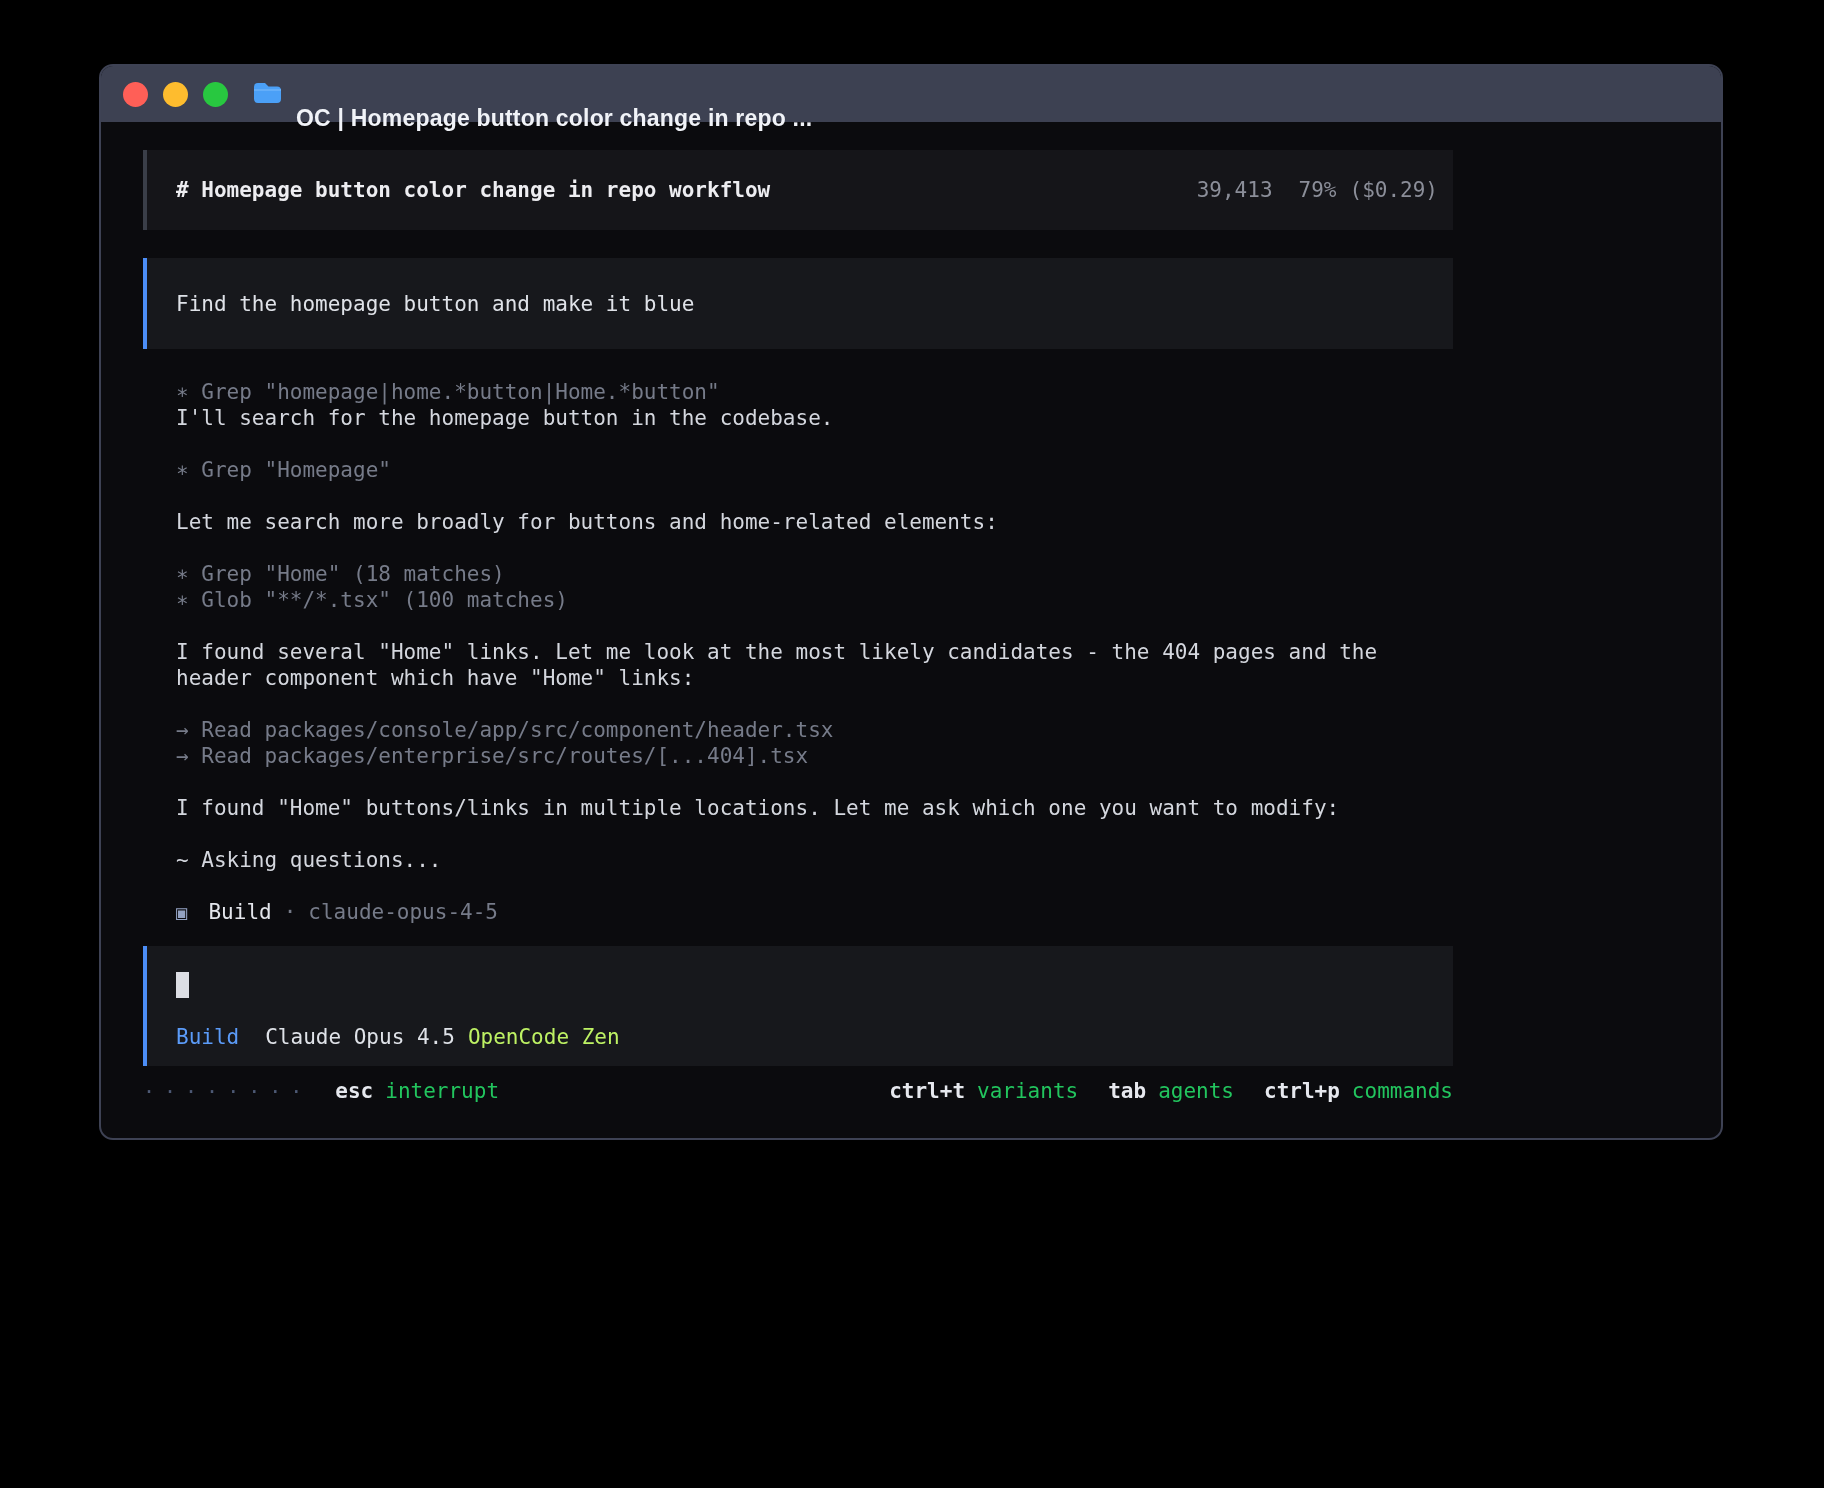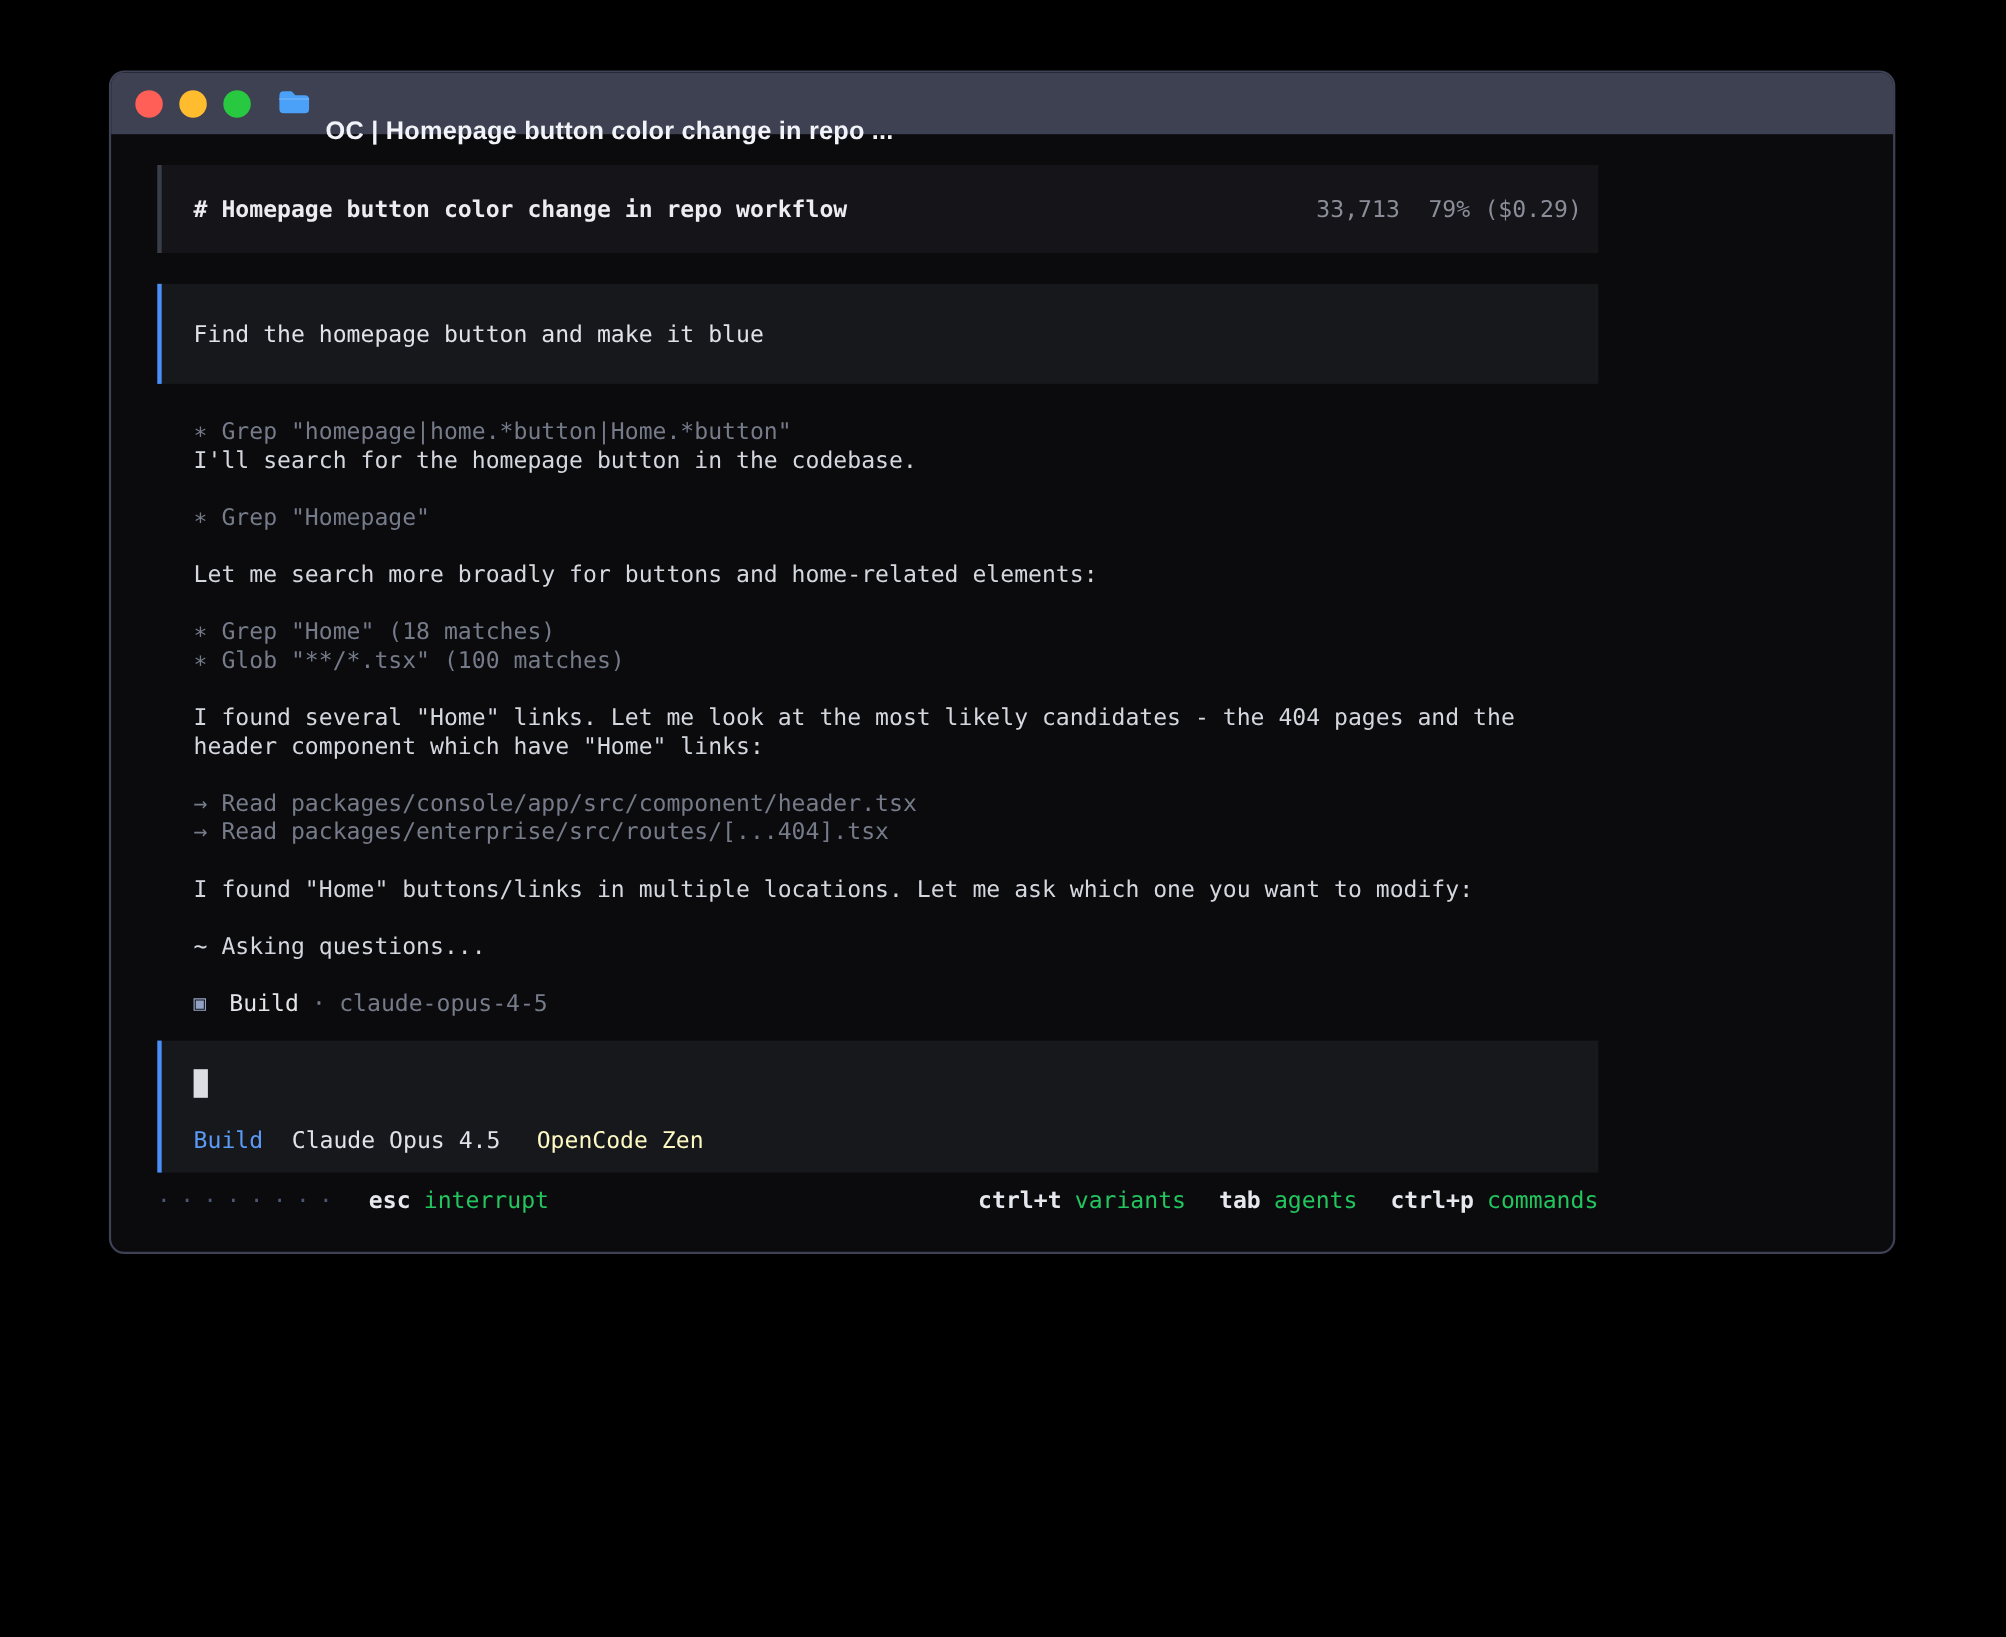--- a/index.html
+++ b/index.html
@@ -52,21 +52,21 @@
   .agent-model{ color:#767b89; }
 
   
   .input-panel { margin-top:21px; width:1310px; background:#17181c;
                  border-left:4px solid #4c8ef7; padding:26px 29px 16px; }
   .cursor { display:inline-block; width:13px; height:26px; background:#dcdee4;
             vertical-align:top; }
   .input-meta { margin-top:26px; line-height:26px; display:flex; }
   .mode-label { color:#5b9bf8; margin-right:26px; }
   .model-label { color:#dfe2e8; margin-right:13px; }
-  .provider-label { color:#fef9c3;margin-left:20px; }
+  .provider-label { color:#bef264; }
 
   
   .statusbar { margin-top:12px; width:1310px; display:flex; align-items:center;
                justify-content:space-between; line-height:26px; }
   .sb-left { display:flex; align-items:center; }
   .spinner { color:#4d5974; letter-spacing:9px; font-size:20px; margin-right:24px; }
   .key { color:#e6e8ee; font-weight:700; }
   .hint { color:#22c55e; margin-left:12px; }
   .sb-right { display:flex; align-items:center; }
   .shortcut { display:flex; align-items:center; margin-left:30px; }
@@ -91,21 +91,21 @@
       </span>
       <span class="window-title">OC | Homepage button color change in repo ...</span>
     </div>
   </div>
 
   <div class="content">
 
     <div class="session-header col">
       <span class="session-title"># Homepage button color change in repo workflow</span>
       <span class="session-stats">
-        <span class="tokens">33,713</span>
+        <span class="tokens">39,413</span>
         <span class="context">79%</span>
         <span class="cost">($0.29)</span>
       </span>
     </div>
 
     <div class="user-block col">
       <span>Find the homepage button and make it blue</span>
     </div>
 
     <div class="chat">

